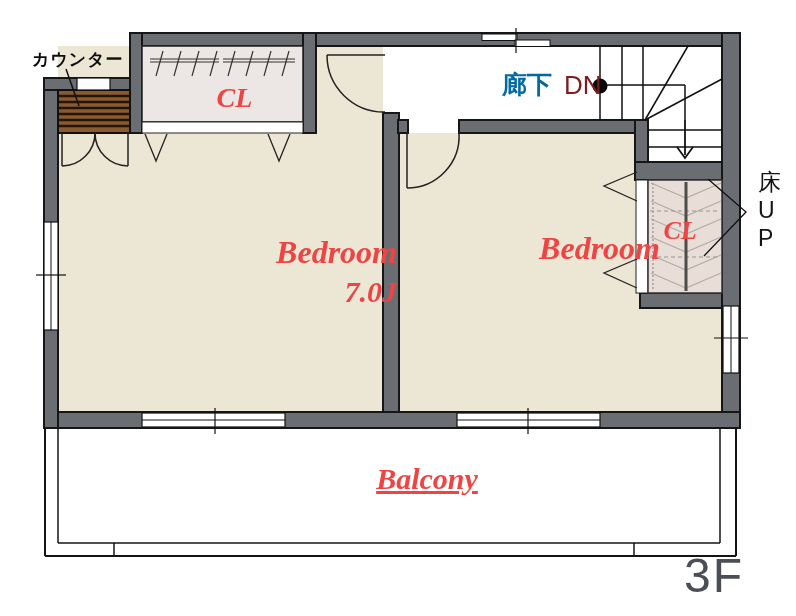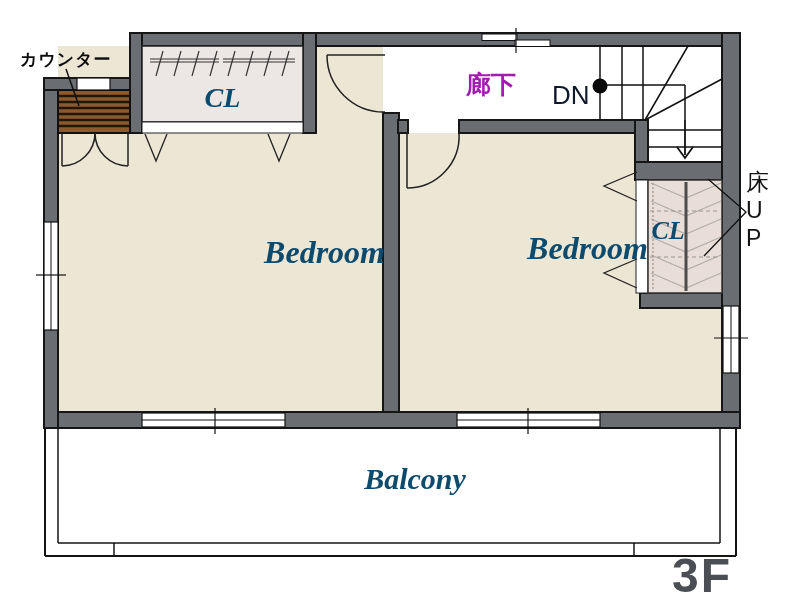--- a/index.html
+++ b/index.html
@@ -1,34 +1,34 @@
 <!DOCTYPE html>
 <html><head>
 <meta charset="utf-8">
 <style>
   html,body{margin:0;padding:0;background:#ffffff;}
   #stage{position:relative;width:796px;height:616px;background:#ffffff;overflow:hidden;
          font-family:"Liberation Sans","DejaVu Sans",sans-serif;}
   #plan-svg{position:absolute;left:0;top:0;}
-  .lbl{position:absolute;color:#111;white-space:nowrap;}
-  .serif-label{font-family:"Liberation Serif","DejaVu Serif",serif;font-style:italic;font-weight:bold;color:#0c4a6e;}
+  .lbl{position:absolute;color:#111;white-space:nowrap;margin-left:12px;}
+  .serif-label{font-family:"Liberation Serif","DejaVu Serif",serif;font-style:italic;font-weight:bold;color:#ef4444;}
   .counter-label{left:20px;top:48px;font-size:17px;font-weight:bold;letter-spacing:1px;color:#0c0c0c;}
   .cl-left-label{left:142px;top:82px;width:161px;text-align:center;font-size:28px;}
-  .hallway-label{left:466px;top:68px;font-size:25px;font-weight:bold;color:#a21caf;}
-  .dn-label{left:552px;top:80px;font-size:26px;color:#0f172a;}
+  .hallway-label{left:490px;top:68px;font-size:25px;font-weight:bold;color:#0369a1;}
+  .dn-label{left:552px;top:70px;font-size:26px;color:#7f1d1d;}
   .room-label{text-align:right;line-height:40px;}
   .room-label .rname{font-size:32px;display:block;}
   .room-label .rsize{font-size:30px;display:block;}
   .bed7-label{left:58px;top:232px;width:327px;}
   .bed6-label{left:398px;top:228px;width:250px;}
   .cl-right-label{left:636px;top:216px;width:64px;text-align:center;font-size:26px;}
   .floor-up-label{left:746px;top:168px;width:48px;font-size:23px;line-height:28px;color:#141414;}
   .floor-up-label span{display:block;}
-  .balcony-label{left:58px;top:462px;width:714px;text-align:center;font-size:30px;}
-  .floor-3f{left:672px;top:548px;font-size:48px;color:#4b4f55;letter-spacing:2px;font-weight:bold;}
+  .balcony-label{left:58px;top:462px;width:714px;text-align:center;font-size:30px;text-decoration:underline;}
+  .floor-3f{left:672px;top:548px;font-size:48px;color:#4b4f55;letter-spacing:2px;font-weight:normal;}
 </style>
 </head>
 <body>
 
 <div id="stage">
 
   <svg id="plan-svg" width="796" height="616" viewBox="0 0 796 616">
 
     <g>
       <rect x="58" y="46" width="327" height="366" fill="#ece6d4"></rect>
@@ -194,20 +194,21 @@
   <div class="lbl counter-label">カウンター</div>
 
   <div class="lbl serif-label cl-left-label">CL</div>
 
   <div class="lbl hallway-label">廊下</div>
 
   <div class="lbl dn-label">DN</div>
 
   <div class="lbl serif-label room-label bed7-label">
     <span class="rname">Bedroom</span>
+    <span class="rsize">7.0J</span>
   </div>
 
   <div class="lbl serif-label room-label bed6-label">
     <span class="rname">Bedroom</span>
   </div>
 
   <div class="lbl serif-label cl-right-label">CL</div>
 
   <div class="lbl floor-up-label">
     <span>床</span>

